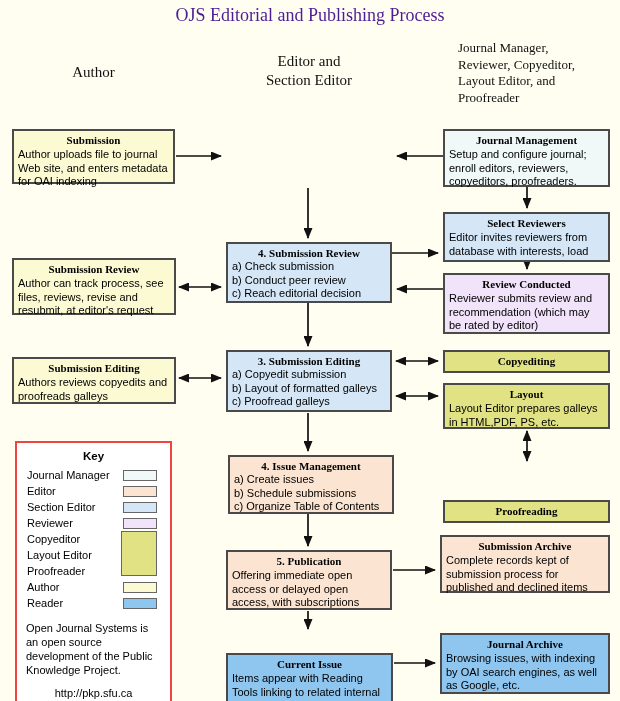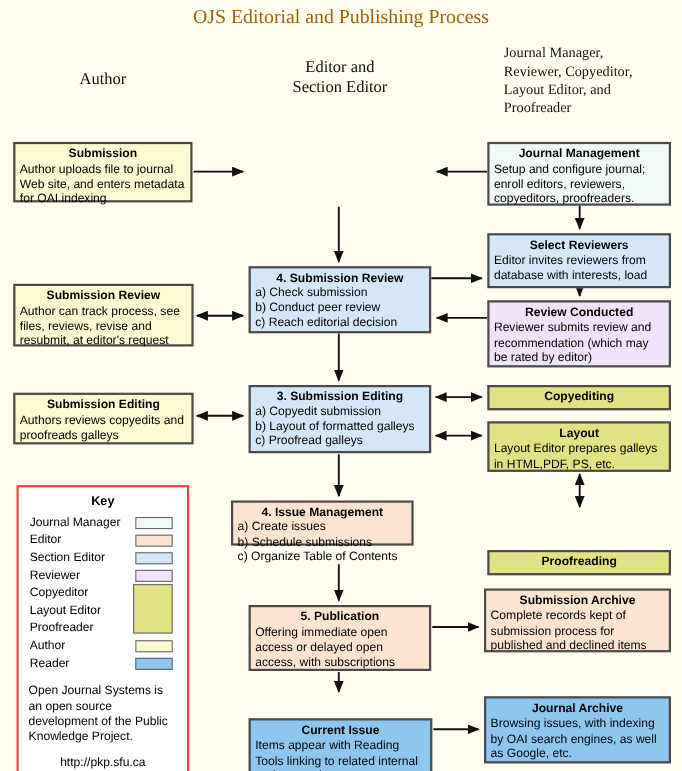--- a/index.html
+++ b/index.html
@@ -1,25 +1,25 @@
 <!DOCTYPE html>
 <html><head>
 <meta charset="utf-8">
 <style>
   html,body{margin:0;padding:0;background:#fffef0;}
   .canvas{position:relative;width:620px;height:701px;background:#fffef0;overflow:hidden;
           font-family:"Liberation Sans",sans-serif;color:#000;}
   .page-title{position:absolute;left:0;top:5px;width:620px;text-align:center;
-              font-family:"Liberation Serif",serif;font-size:18px;color:#a16207;}
+              font-family:"Liberation Serif",serif;font-size:18px;color:#4c1d95;}
   .col-header{position:absolute;font-family:"Liberation Serif",serif;color:#111;white-space:pre-line;}
   .hdr-author{left:12px;top:64px;width:163px;text-align:center;font-size:15px;}
   .hdr-editor{left:226px;top:52px;width:166px;text-align:center;font-size:15px;line-height:19px;}
   .hdr-others{left:458px;top:40px;width:140px;text-align:left;font-size:13px;line-height:16.5px;}
   .box{position:absolute;border:2px solid #4a4a4a;box-sizing:border-box;}
-  .box-title{font-size:11px;font-weight:bold;text-align:center;padding-top:3px;line-height:13px;}
+  .box-title{font-size:11px;font-weight:bold;text-align:center;padding-top:3px;line-height:13px;font-family:Liberation Serif, serif;}
   .box-body{font-size:11px;line-height:13.5px;padding:1px 4px 0 4px;text-align:left;}
   .box-items div{font-size:11px;line-height:13.5px;padding-left:4px;text-align:left;}
   .title-only{display:flex;align-items:center;justify-content:center;}
   .title-only .box-title{padding-top:0;}
   .c-author{background:#fcfad2;}
   .c-editor{background:#fbe5d2;}
   .c-sected{background:#d5e7f7;}
   .c-manager{background:#f0f9f8;}
   .c-reviewer{background:#f1e3f9;}
   .c-olive{background:#e0e284;}
@@ -115,21 +115,21 @@
 
   <div class="box c-sected" style="left:226px;top:350px;width:166px;height:62px;">
     <div class="box-title">3. Submission Editing</div>
     <div class="box-items">
       <div>a) Copyedit submission</div>
       <div>b) Layout of formatted galleys</div>
       <div>c) Proofread galleys</div>
     </div>
   </div>
 
-  <div class="box c-editor" style="left:210px;top:455px;width:166px;height:41px;">
+  <div class="box c-editor" style="left:228px;top:455px;width:166px;height:59px;">
     <div class="box-title">4. Issue Management</div>
     <div class="box-items">
       <div>a) Create issues</div>
       <div>b) Schedule submissions</div>
       <div>c) Organize Table of Contents</div>
     </div>
   </div>
 
   <div class="box c-editor" style="left:226px;top:550px;width:166px;height:60px;">
     <div class="box-title">5. Publication</div>

